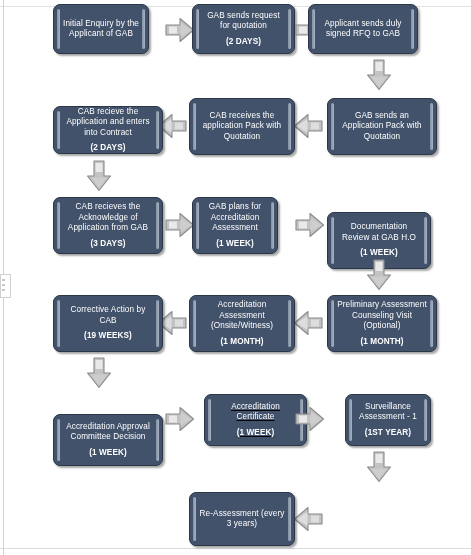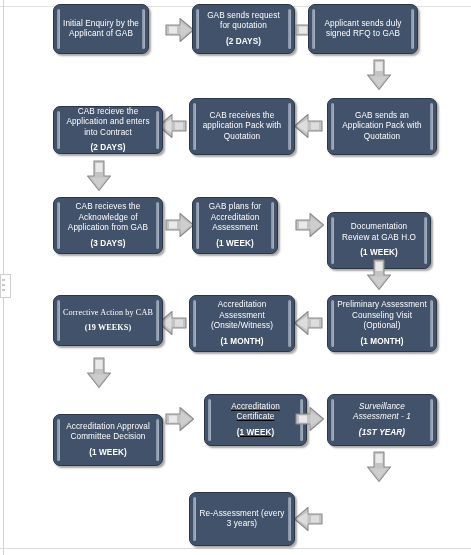--- a/index.html
+++ b/index.html
@@ -289,21 +289,21 @@
   </div>
 
   <div class="arrow" style="left:157px; top:310px;">
     <svg width="30" height="26" viewBox="0 0 30 26">
       <path d="M29 8 L15 8 L15 1.5 L1.5 13 L15 24.5 L15 18 L29 18 Z" fill="#c3c3c3" stroke="#8a8a8a" stroke-width="1.1" stroke-linejoin="round"></path>
       <path d="M18 9.5 L26 9.5 L26 16.5 L18 16.5 Z" fill="#f0f0f0" opacity=".6"></path>
       <path d="M14.5 6 L3.5 13 L14.5 20 Z" fill="#e8e8e8" opacity=".7"></path>
     </svg>
   </div>
 
-  <div class="node" style="left:53px;  top:295px; width:110px; height:51px;font-family:Liberation Serif, serif;">
+  <div class="node" style="left:53px;  top:295px; width:110px; height:57px;">
     <span class="label">
       <span class="line2">Corrective Action by CAB</span>
       <span class="dur">(19 WEEKS)</span>
     </span>
   </div>
 
   <div class="arrow" style="left:86px;  top:357px;">
     <svg width="26" height="32" viewBox="0 0 26 32">
       <path d="M8 1 L8 16 L1.5 16 L13 30.5 L24.5 16 L18 16 L18 1 Z" fill="#c3c3c3" stroke="#8a8a8a" stroke-width="1.1" stroke-linejoin="round"></path>
       <path d="M9.5 3 L16.5 3 L16.5 12 L9.5 12 Z" fill="#f0f0f0" opacity=".85"></path>
@@ -334,21 +334,21 @@
   </div>
 
   <div class="arrow" style="left:295px; top:406px;">
     <svg width="30" height="26" viewBox="0 0 30 26">
       <path d="M1 8 L15 8 L15 1.5 L28.5 13 L15 24.5 L15 18 L1 18 Z" fill="#c3c3c3" stroke="#8a8a8a" stroke-width="1.1" stroke-linejoin="round"></path>
       <path d="M4 9.5 L12 9.5 L12 16.5 L4 16.5 Z" fill="#f0f0f0" opacity=".85"></path>
       <path d="M15.5 6 L26.5 13 L15.5 20 Z" fill="#d6d6d6" opacity=".6"></path>
     </svg>
   </div>
 
-  <div class="node" style="left:327px; top:394px; width:110px; height:52px;font-style:italic;">
+  <div class="node" style="left:345px; top:394px; width:86px; height:52px;">
     <span class="label">
       <span class="line2">Surveillance Assessment - 1</span>
       <span class="dur">(1ST YEAR)</span>
     </span>
   </div>
 
   <div class="arrow" style="left:366px; top:451px;">
     <svg width="26" height="32" viewBox="0 0 26 32">
       <path d="M8 1 L8 16 L1.5 16 L13 30.5 L24.5 16 L18 16 L18 1 Z" fill="#c3c3c3" stroke="#8a8a8a" stroke-width="1.1" stroke-linejoin="round"></path>
       <path d="M9.5 3 L16.5 3 L16.5 12 L9.5 12 Z" fill="#f0f0f0" opacity=".85"></path>

